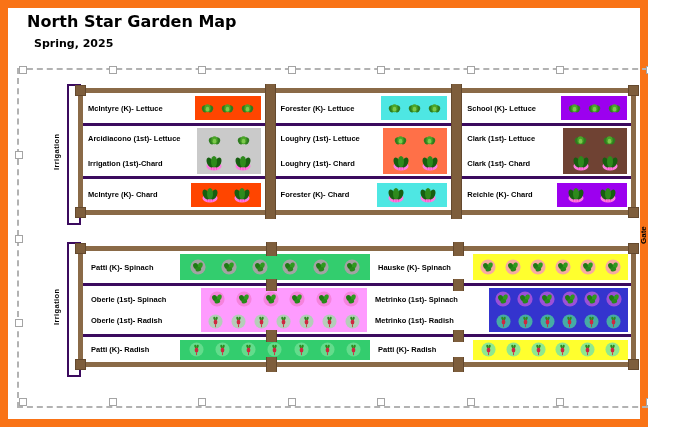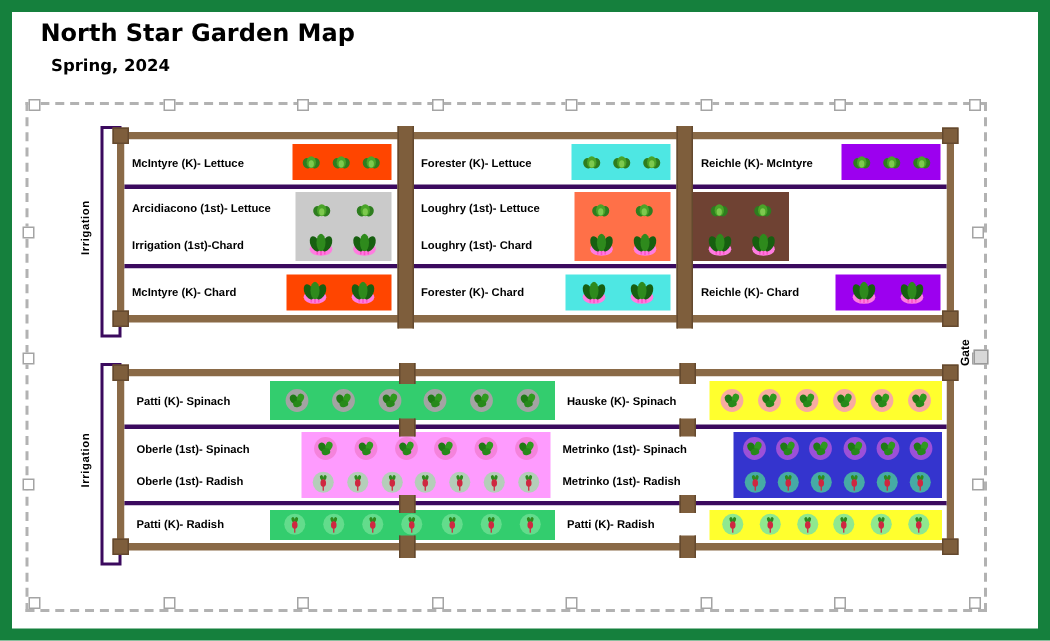--- a/index.html
+++ b/index.html
@@ -1,16 +1,16 @@
 <!DOCTYPE html>
 <html><head>
 <meta charset="utf-8">
 <style>
   html,body{margin:0;padding:0;}
-  .stage{position:relative;width:700px;height:427px;background:#15803d;
+  .stage{position:relative;width:648px;height:427px;background:#f97316;
          font-family:"Liberation Sans",sans-serif;overflow:hidden;}
   .page{position:absolute;inset:8px;background:#ffffff;}
 
   .title{position:absolute;left:19px;top:4px;font:700 16px "DejaVu Sans",sans-serif;color:#000;white-space:nowrap;}
   .subtitle{position:absolute;left:26px;top:29px;font:700 11px "DejaVu Sans",sans-serif;color:#000;white-space:nowrap;}
 
   .roof{position:absolute;left:296px;top:4px;width:136px;height:26px;}
   .roof-label{position:absolute;left:50%;top:12px;transform:translateX(-50%);
               background:#fff;padding:0 3px;font:700 7.5px "DejaVu Sans",sans-serif;white-space:nowrap;}
 
@@ -65,21 +65,21 @@
   .blabel-stack .blabel{flex:0 0 auto;}
   .plot.grow{flex:1 1 auto;margin-right:3px;}
 </style>
 </head>
 <body>
 
 <div class="stage">
   <div class="page">
 
     <div class="title">North Star Garden Map</div>
-    <div class="subtitle">Spring, 2024</div>
+    <div class="subtitle">Spring, 2025</div>
 
 
     <div class="fence" id="fence">
         <div class="fpost" style="left: 0px; top: -4px;"></div>
         <div class="fpost" style="left: 0px; top: 328px;"></div>
         <div class="fpost" style="left: 90px; top: -4px;"></div>
         <div class="fpost" style="left: 90px; top: 328px;"></div>
         <div class="fpost" style="left: 179px; top: -4px;"></div>
         <div class="fpost" style="left: 179px; top: 328px;"></div>
         <div class="fpost" style="left: 269px; top: -4px;"></div>
@@ -307,21 +307,21 @@
                   </svg>
                 </div>
             </div>
           </div>
         </div>
 
         <div class="bpost"></div>
 
         <div class="bcol c3">
           <div class="trow" style="height:30px">
-            <div class="plabel">Reichle (K)- McIntyre</div>
+            <div class="plabel">School (K)- Lettuce</div>
             <div class="plot" style="width: 66px; height: 24px; margin-right: 4px; background-color: rgb(156, 0, 239);">
               <div class="icon-row">
                   <svg width="13" height="12" viewBox="0 0 16 15">
                     <ellipse cx="4.6" cy="8.6" rx="3.6" ry="4.4" fill="#2e7d1f" transform="rotate(-18 4.6 8.6)"></ellipse>
                     <ellipse cx="11.4" cy="8.6" rx="3.6" ry="4.4" fill="#2e7d1f" transform="rotate(18 11.4 8.6)"></ellipse>
                     <ellipse cx="8" cy="7.8" rx="3.9" ry="5" fill="#4aa428"></ellipse>
                     <ellipse cx="8" cy="9" rx="2.2" ry="3" fill="#7dc94e"></ellipse>
                   </svg>
                   <svg width="13" height="12" viewBox="0 0 16 15">
                     <ellipse cx="4.6" cy="8.6" rx="3.6" ry="4.4" fill="#2e7d1f" transform="rotate(-18 4.6 8.6)"></ellipse>
@@ -333,20 +333,24 @@
                     <ellipse cx="4.6" cy="8.6" rx="3.6" ry="4.4" fill="#2e7d1f" transform="rotate(-18 4.6 8.6)"></ellipse>
                     <ellipse cx="11.4" cy="8.6" rx="3.6" ry="4.4" fill="#2e7d1f" transform="rotate(18 11.4 8.6)"></ellipse>
                     <ellipse cx="8" cy="7.8" rx="3.9" ry="5" fill="#4aa428"></ellipse>
                     <ellipse cx="8" cy="9" rx="2.2" ry="3" fill="#7dc94e"></ellipse>
                   </svg>
                 </div>
             </div>
           </div>
           <div class="divider"></div>
           <div class="trow" style="height:50px">
+            <div class="plabel-stack">
+              <div class="plabel">Clark (1st)- Lettuce</div>
+              <div class="plabel">Clark (1st)- Chard</div>
+            </div>
             <div class="plot" style="width: 64px; height: 46px; margin-right: 4px; background-color: rgb(111, 66, 51);">
               <div class="icon-row">
                   <svg width="13" height="12" viewBox="0 0 16 15">
                     <ellipse cx="4.6" cy="8.6" rx="3.6" ry="4.4" fill="#2e7d1f" transform="rotate(-18 4.6 8.6)"></ellipse>
                     <ellipse cx="11.4" cy="8.6" rx="3.6" ry="4.4" fill="#2e7d1f" transform="rotate(18 11.4 8.6)"></ellipse>
                     <ellipse cx="8" cy="7.8" rx="3.9" ry="5" fill="#4aa428"></ellipse>
                     <ellipse cx="8" cy="9" rx="2.2" ry="3" fill="#7dc94e"></ellipse>
                   </svg>
                   <svg width="13" height="12" viewBox="0 0 16 15">
                     <ellipse cx="4.6" cy="8.6" rx="3.6" ry="4.4" fill="#2e7d1f" transform="rotate(-18 4.6 8.6)"></ellipse>

